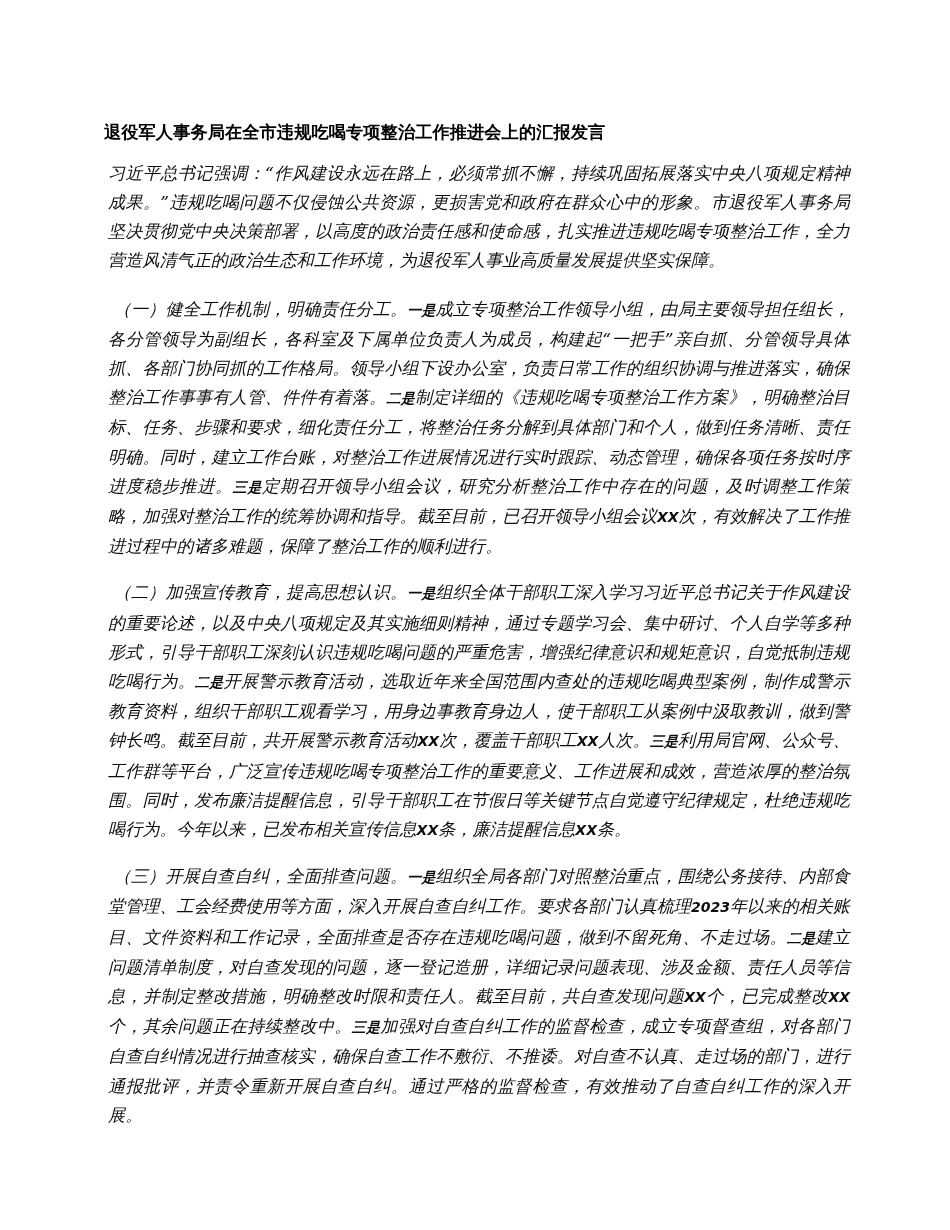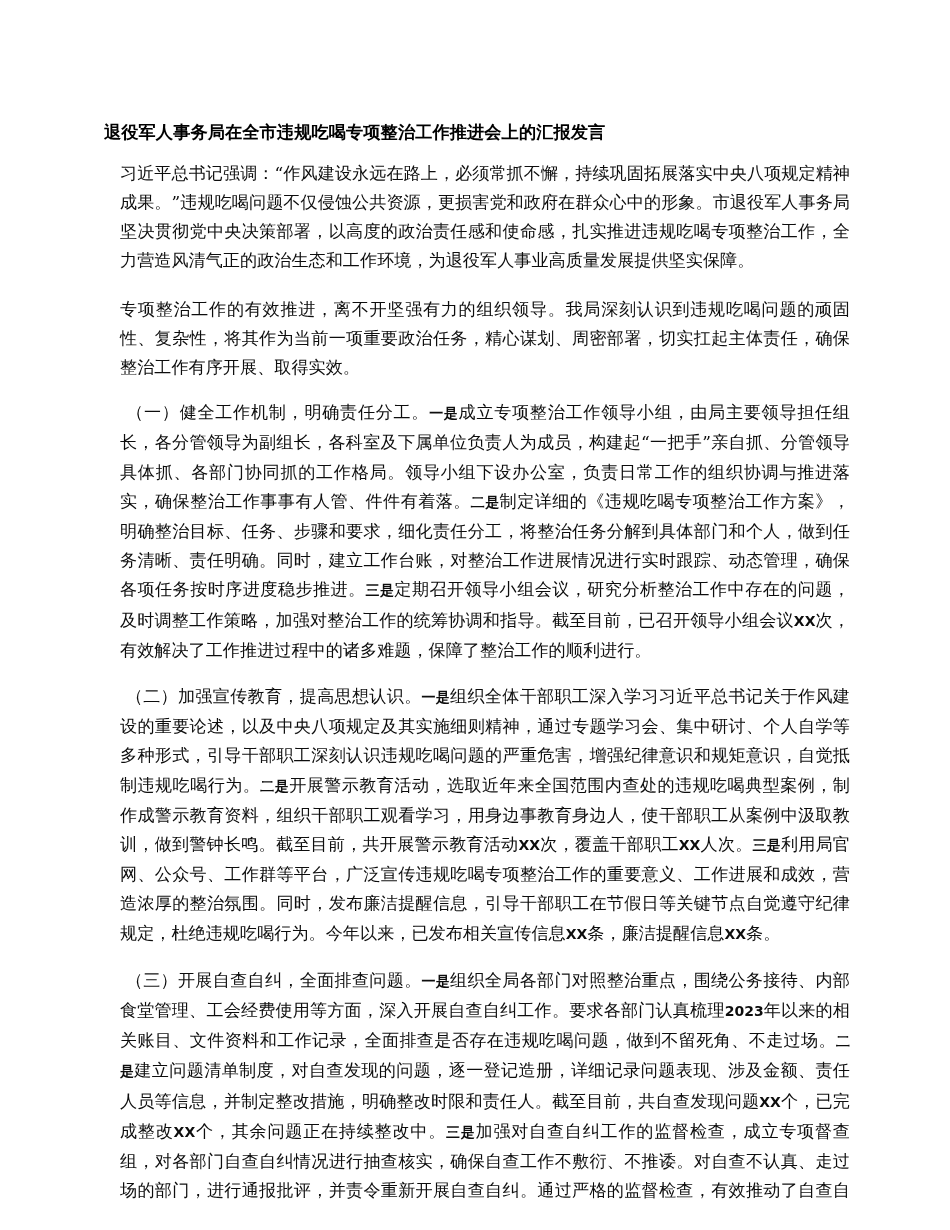--- a/index.html
+++ b/index.html
@@ -32,26 +32,27 @@
     line-height: 1.5;
     letter-spacing: 0.1px;
     margin: 0 0 13px 0;
     color: #000000;
     text-align: left;
   }
   .para {
     font-family: "DejaVu Serif", "Liberation Serif", serif;
     font-size: 17.1px;
     line-height: 29.2px;
-    margin: 0 0 16px 16px;
+    margin: 0 0 16px 4px;
     text-align: justify;
     text-justify: inter-ideograph;
     color: #0d0d0d;
     letter-spacing: 0.05px;
     word-break: break-all;
+    font-style: italic;
   }
   .para.heading {
     margin-bottom: 16px;
   }
   .para.lead {
     margin-bottom: 19px;
   }
   .para.sub {
     margin-bottom: 17px;
   }
@@ -66,21 +67,20 @@
 <body>
 
 <div class="page">
   <div class="content">
 
     <h1 class="doc-title">退役军人事务局在全市违规吃喝专项整治工作推进会上的汇报发言</h1>
 
     <p class="para lead"><span>习近平总书记强调：“作风建设永远在路上，必须常抓不懈，持续巩固拓展落实中央八项规定精神成果。”违规吃喝问题不仅侵蚀公共资源，更损害党和政府在群众心中的形象。市退役军人事务局坚决贯彻党中央决策部署，以高度的政治责任感和使命感，扎实推进违规吃喝专项整治工作，全力营造风清气正的政治生态和工作环境，为退役军人事业高质量发展提供坚实保障。</span></p>
 
 
-    <p class="para"><span>专项整治工作的有效推进，离不开坚强有力的组织领导。我局深刻认识到违规吃喝问题的顽固性、复杂性，将其作为当前一项重要政治任务，精心谋划、周密部署，切实扛起主体责任，确保整治工作有序开展、取得实效。</span></p>
 
     <p class="para sub">&nbsp;<span>（一）健全工作机制，明确责任分工。</span><b>一是</b><span>成立专项整治工作领导小组，由局主要领导担任组长，各分管领导为副组长，各科室及下属单位负责人为成员，构建起“一把手”亲自抓、分管领导具体抓、各部门协同抓的工作格局。领导小组下设办公室，负责日常工作的组织协调与推进落实，确保整治工作事事有人管、件件有着落。</span><b>二是</b><span>制定详细的《违规吃喝专项整治工作方案》，明确整治目标、任务、步骤和要求，细化责任分工，将整治任务分解到具体部门和个人，做到任务清晰、责任明确。同时，建立工作台账，对整治工作进展情况进行实时跟踪、动态管理，确保各项任务按时序进度稳步推进。</span><b>三是</b><span>定期召开领导小组会议，研究分析整治工作中存在的问题，及时调整工作策略，加强对整治工作的统筹协调和指导。截至目前，已召开领导小组会议</span><b>XX</b><span>次，有效解决了工作推进过程中的诸多难题，保障了整治工作的顺利进行。</span></p>
 
     <p class="para sub">&nbsp;<span>（二）加强宣传教育，提高思想认识。</span><b>一是</b><span>组织全体干部职工深入学习习近平总书记关于作风建设的重要论述，以及中央八项规定及其实施细则精神，通过专题学习会、集中研讨、个人自学等多种形式，引导干部职工深刻认识违规吃喝问题的严重危害，增强纪律意识和规矩意识，自觉抵制违规吃喝行为。</span><b>二是</b><span>开展警示教育活动，选取近年来全国范围内查处的违规吃喝典型案例，制作成警示教育资料，组织干部职工观看学习，用身边事教育身边人，使干部职工从案例中汲取教训，做到警钟长鸣。截至目前，共开展警示教育活动</span><b>XX</b><span>次，覆盖干部职工</span><b>XX</b><span>人次。</span><b>三是</b><span>利用局官网、公众号、工作群等平台，广泛宣传违规吃喝专项整治工作的重要意义、工作进展和成效，营造浓厚的整治氛围。同时，发布廉洁提醒信息，引导干部职工在节假日等关键节点自觉遵守纪律规定，杜绝违规吃喝行为。今年以来，已发布相关宣传信息</span><b>XX</b><span>条，廉洁提醒信息</span><b>XX</b><span>条。</span></p>
 
     <p class="para sub">&nbsp;<span>（三）开展自查自纠，全面排查问题。</span><b>一是</b><span>组织全局各部门对照整治重点，围绕公务接待、内部食堂管理、工会经费使用等方面，深入开展自查自纠工作。要求各部门认真梳理</span><b>2023</b><span>年以来的相关账目、文件资料和工作记录，全面排查是否存在违规吃喝问题，做到不留死角、不走过场。</span><b>二是</b><span>建立问题清单制度，对自查发现的问题，逐一登记造册，详细记录问题表现、涉及金额、责任人员等信息，并制定整改措施，明确整改时限和责任人。截至目前，共自查发现问题</span><b>XX</b><span>个，已完成整改</span><b>XX</b><span>个，其余问题正在持续整改中。</span><b>三是</b><span>加强对自查自纠工作的监督检查，成立专项督查组，对各部门自查自纠情况进行抽查核实，确保自查工作不敷衍、不推诿。对自查不认真、走过场的部门，进行通报批评，并责令重新开展自查自纠。通过严格的监督检查，有效推动了自查自纠工作的深入开展。</span></p>
 
   </div>
 </div>
 

